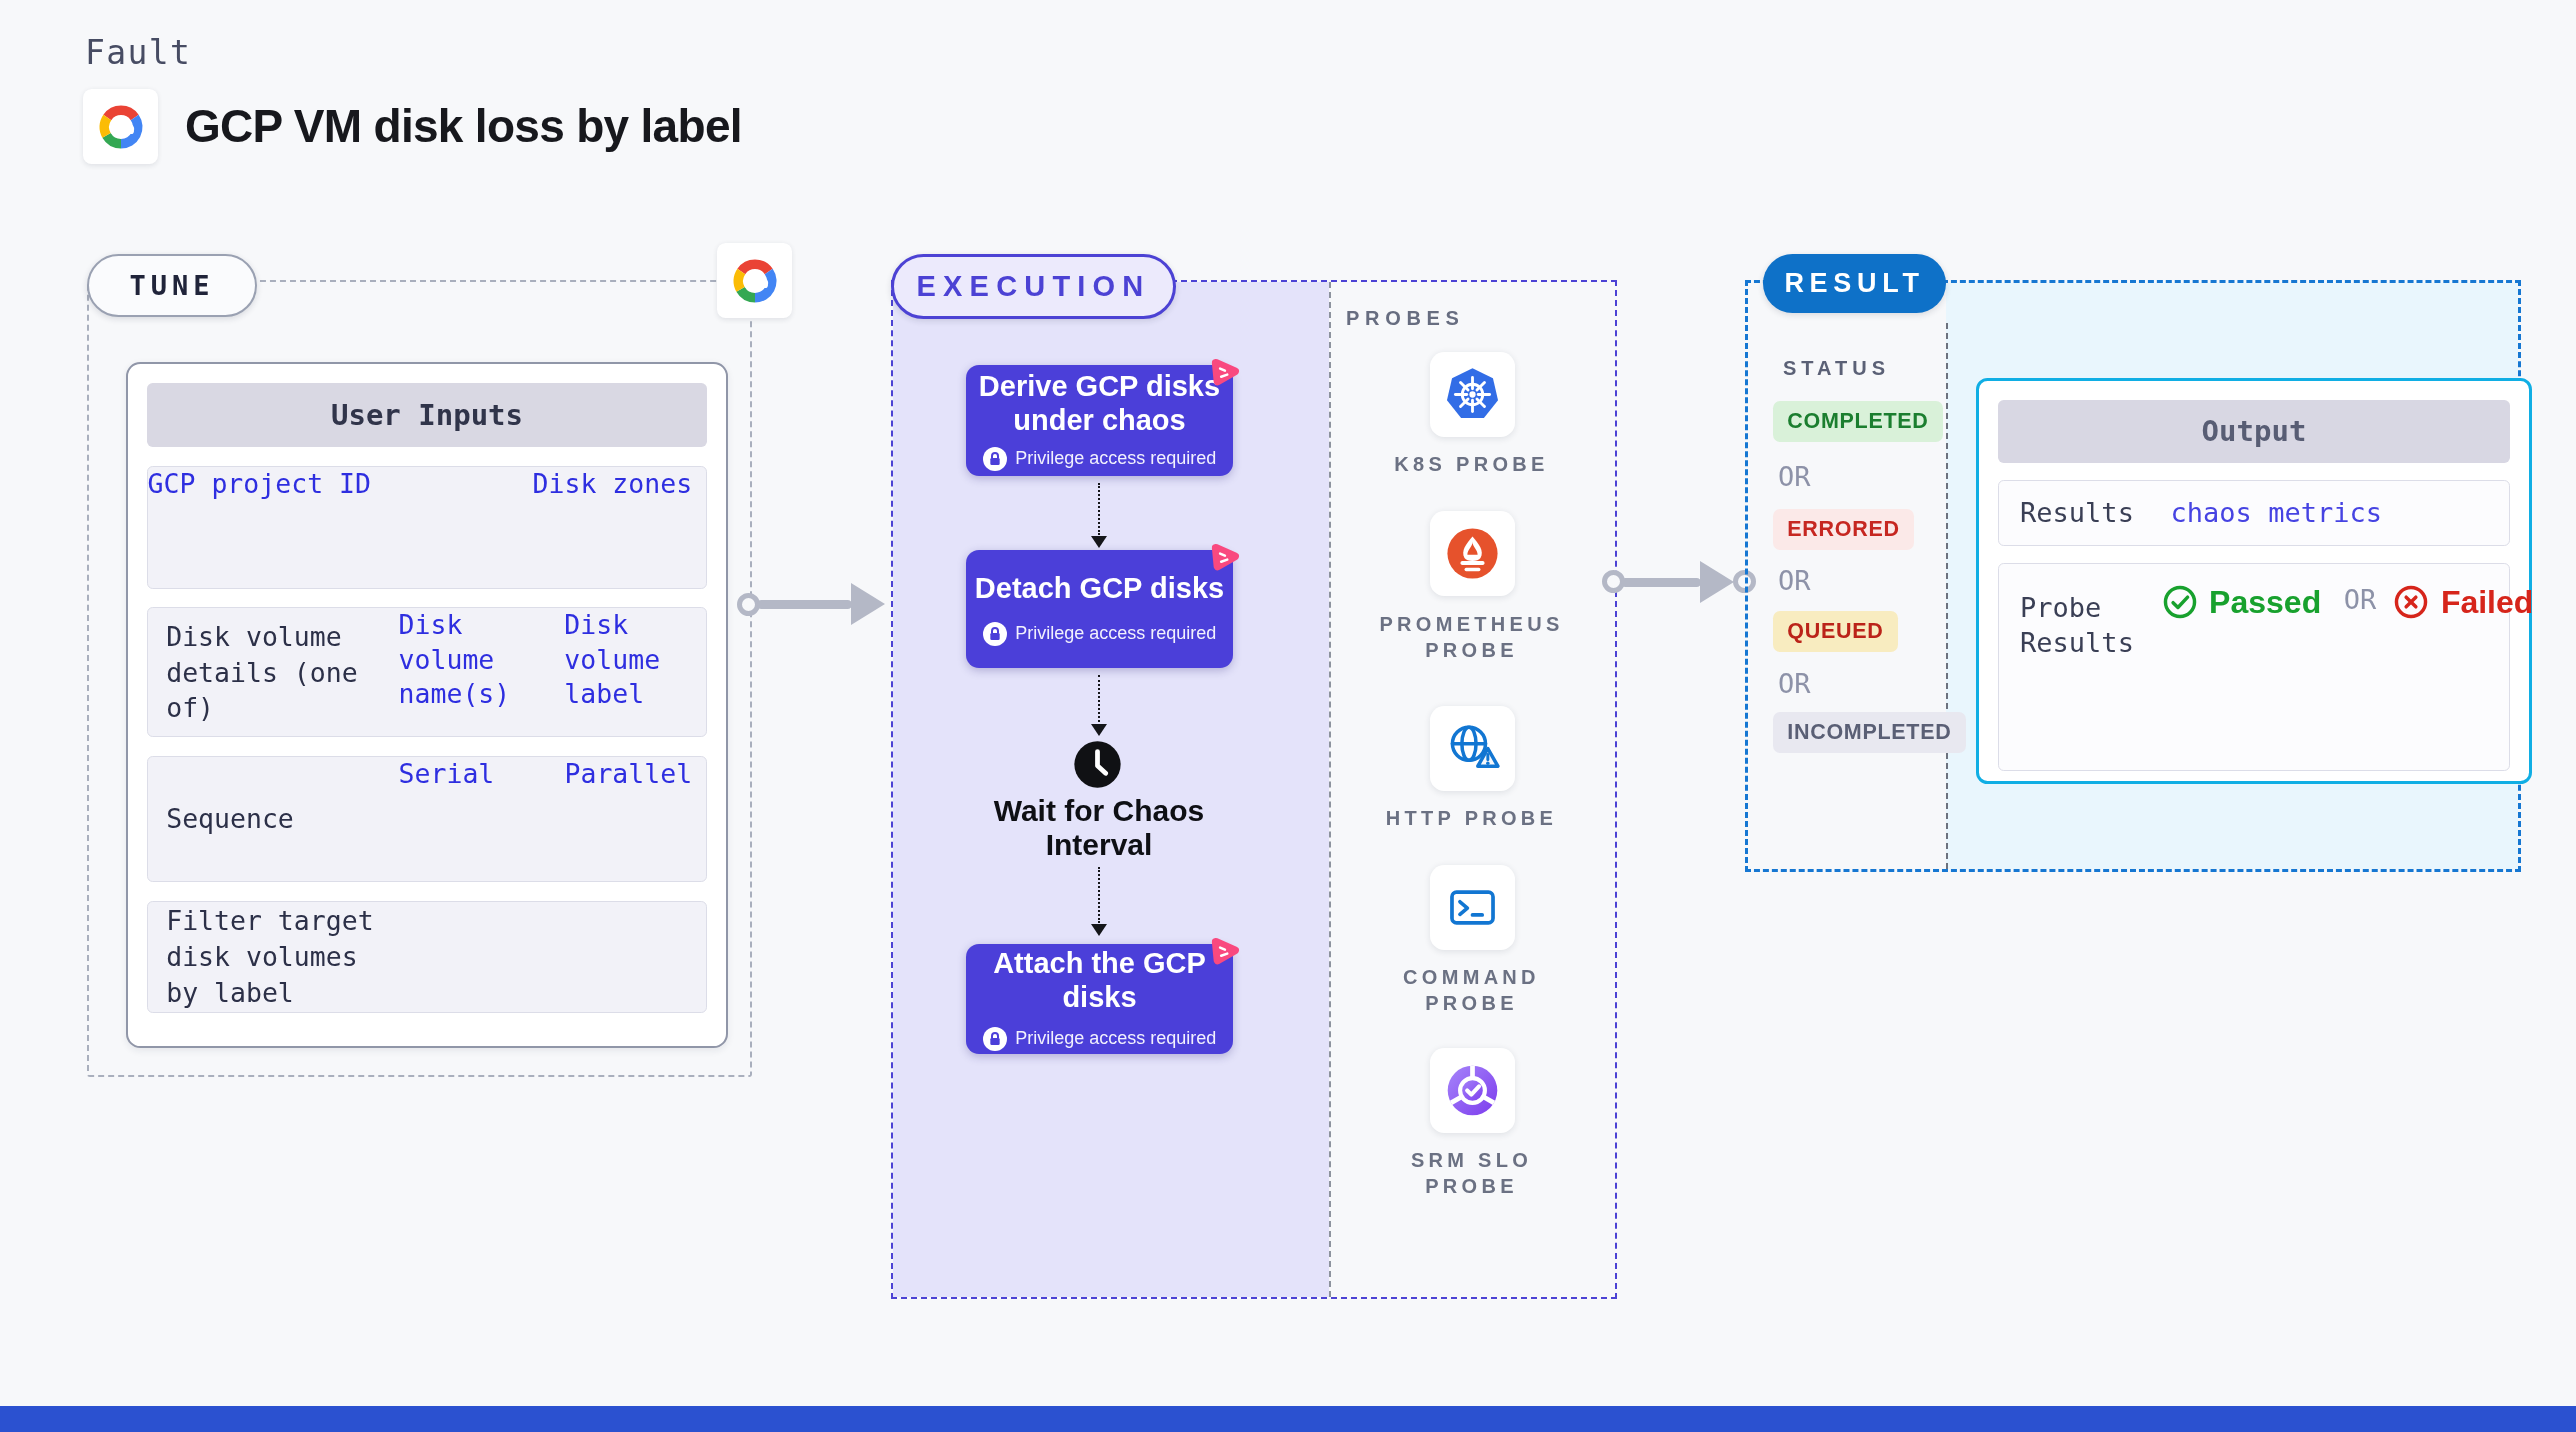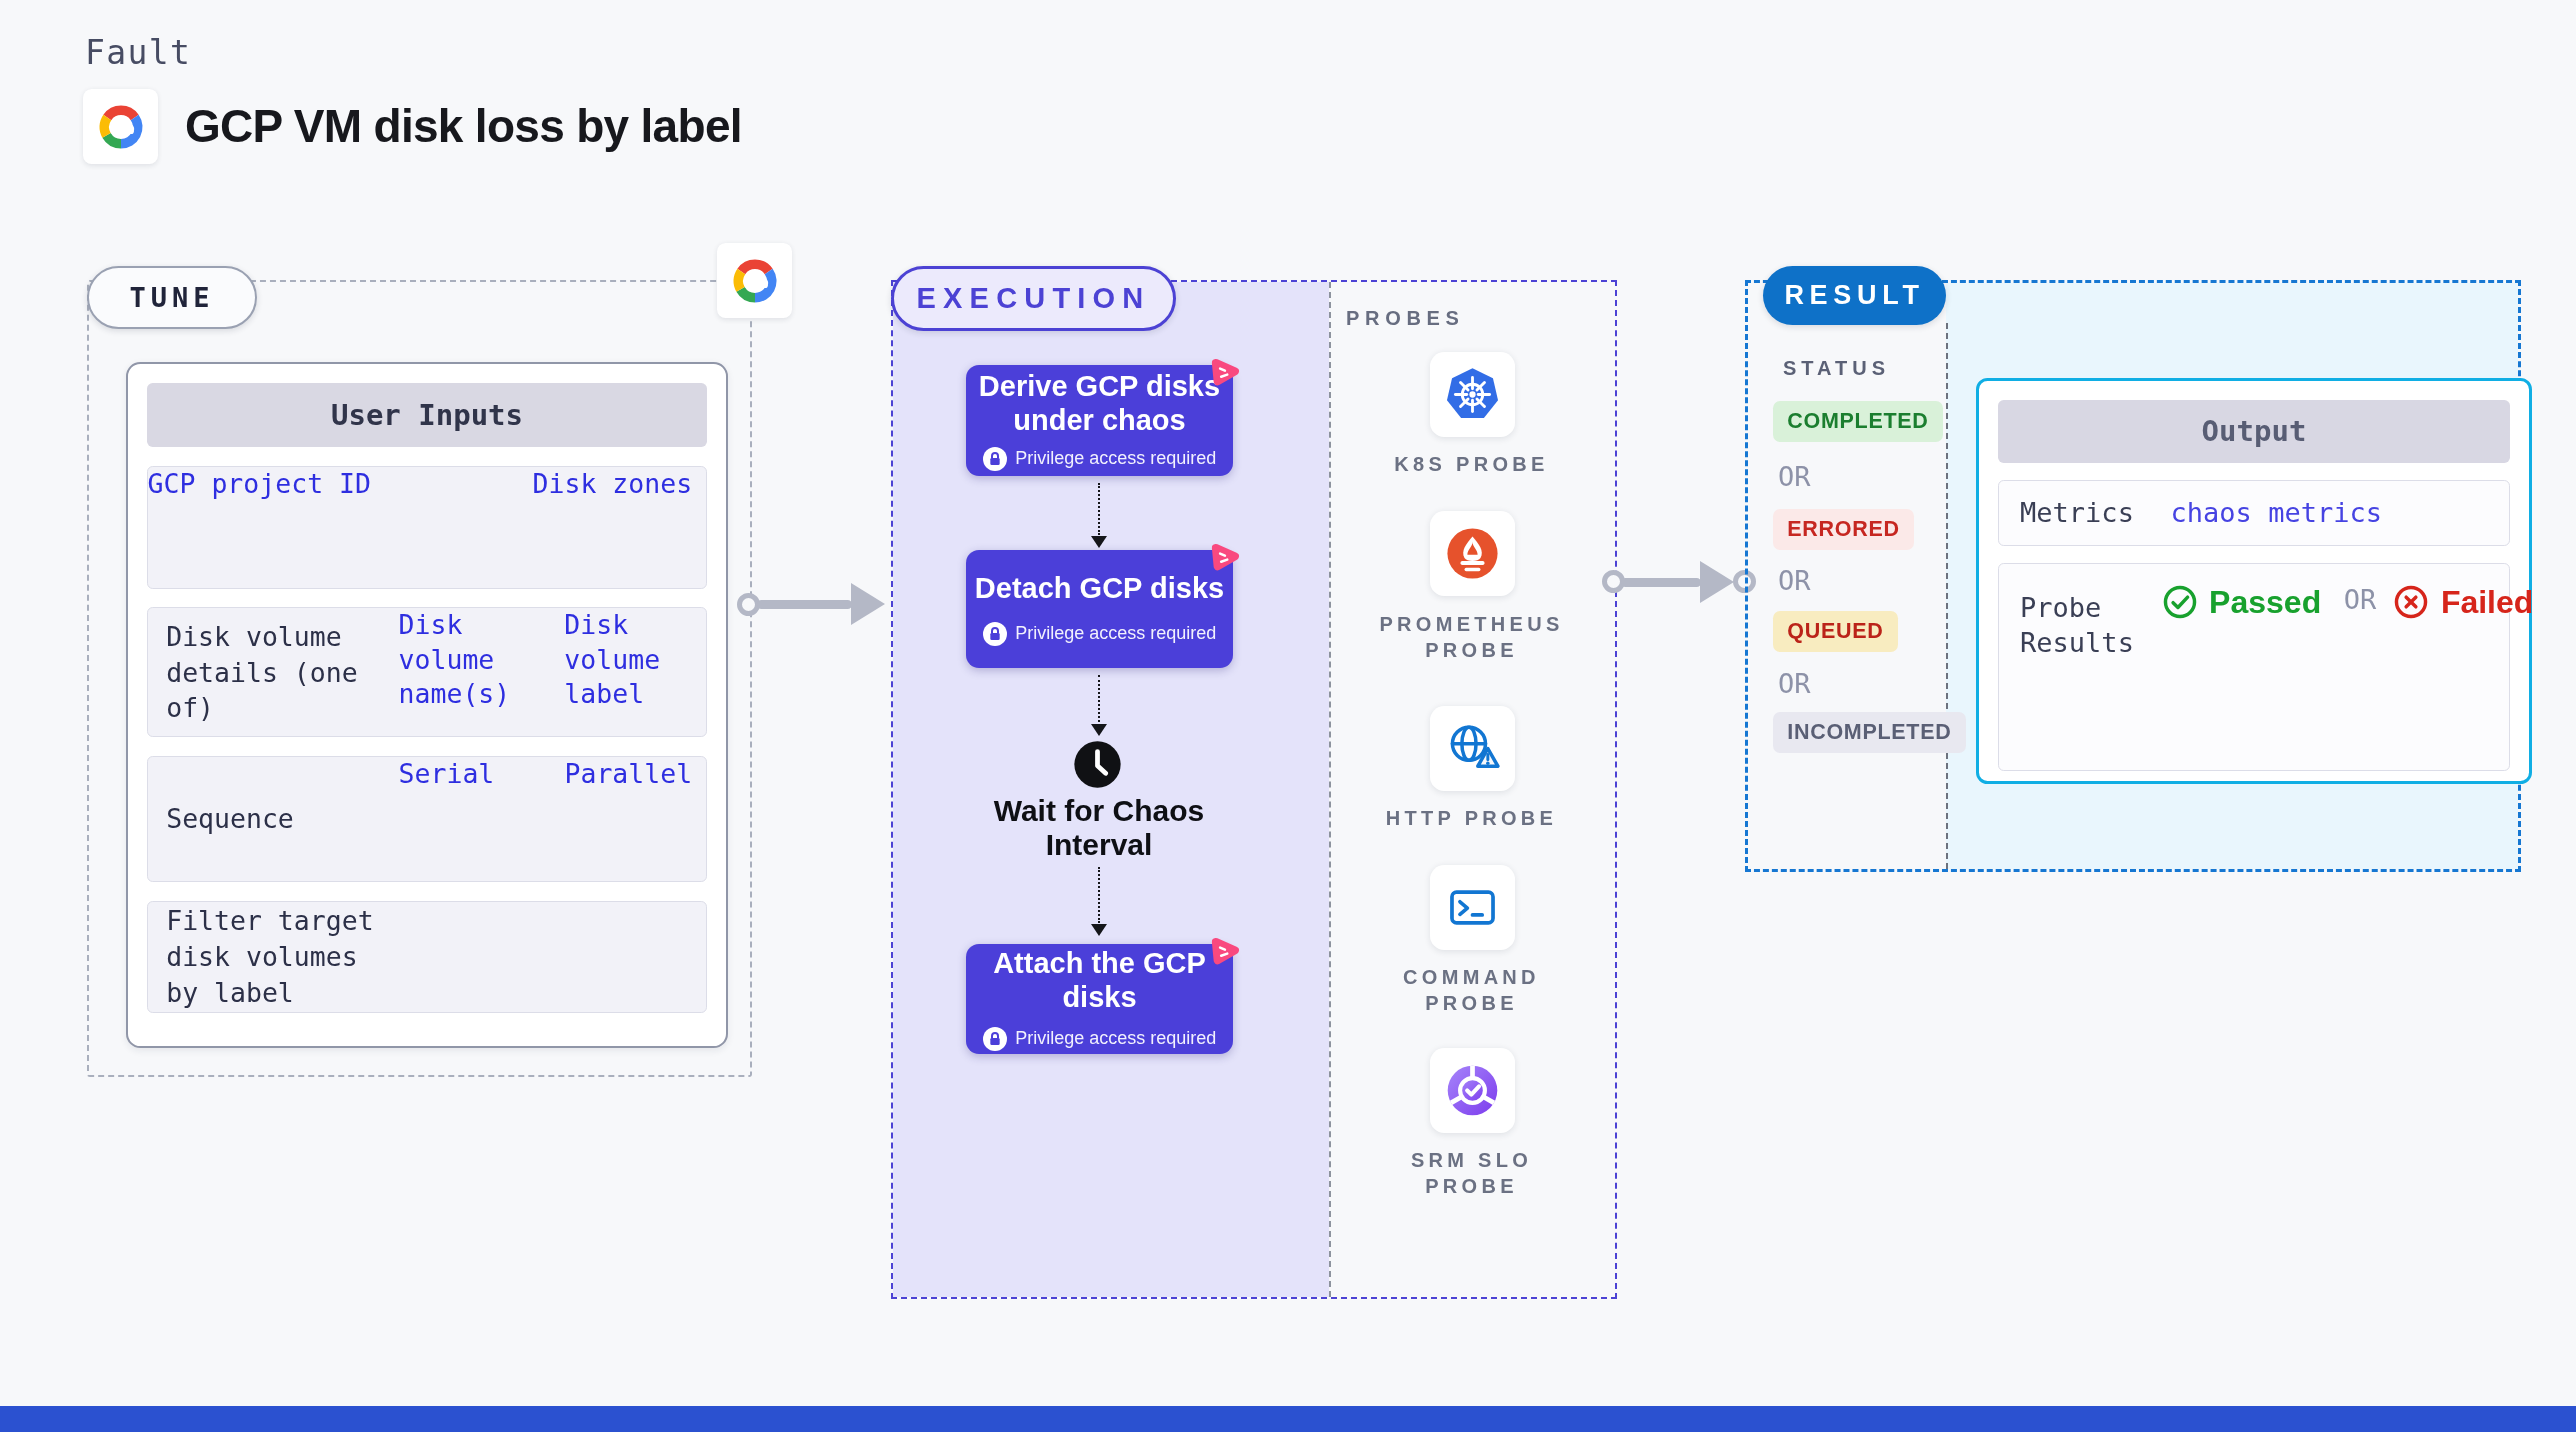--- a/index.html
+++ b/index.html
@@ -6,21 +6,21 @@
   body{width:2576px;height:1432px;background:#f7f8fa;font-family:"Liberation Sans",sans-serif;position:relative;overflow:hidden;}
   .abs{position:absolute;}
   .mono{font-family:"DejaVu Sans Mono",monospace;}
 
   
   .fault-label{left:85px;top:33px;font-size:33px;color:#474c63;letter-spacing:1.4px;}
   .logo-tile{width:75px;height:75px;background:#fff;border-radius:8.6px;box-shadow:0 1.4px 5.7px rgba(30,35,60,.10);display:flex;align-items:center;justify-content:center;}
   .page-title{left:185px;top:99px;font-size:46px;font-weight:bold;color:#17181d;letter-spacing:-0.7px;}
 
   
-  .pill{border-radius:34px;display:flex;align-items:center;justify-content:center;box-shadow:0 2.1px 6.4px rgba(30,35,60,.14);margin-top:12px;}
+  .pill{border-radius:34px;display:flex;align-items:center;justify-content:center;box-shadow:0 2.1px 6.4px rgba(30,35,60,.14);}
   .tune-pill{left:87px;top:254px;width:166px;height:59px;background:#fafbfd;border:2.9px solid #9aa1b2;font-size:27px;font-weight:bold;letter-spacing:5px;color:#20243a;}
   .exec-pill{left:891px;top:254px;width:279px;height:59px;background:#eceafc;border:3.6px solid #4c42d4;font-size:29px;font-weight:bold;letter-spacing:7.2px;color:#4c42d4;}
   .result-pill{left:1763px;top:254px;width:183px;height:59px;background:#0e71c8;border:none;font-size:27px;font-weight:bold;letter-spacing:5.7px;color:#fff;}
 
   
   .tune-rect{left:87px;top:280px;width:661px;height:793px;border:2.9px dashed #a9afbd;border-radius:2.9px;}
   .exec-outer{left:891px;top:280px;width:722px;height:1015px;border:2.9px dashed #4c42d4;}
   .exec-fill{left:0;top:0;width:436px;height:100%;background:#e4e3fa;}
   .exec-divider{left:436px;top:0;height:100%;width:0;border-left:2.9px dashed #8d939e;}
   .result-rect{left:1745px;top:280px;width:770px;height:586px;border:3.6px dashed #1677d2;}
@@ -351,21 +351,21 @@
 <div class="abs badge errored" style="left:1773px;top:509px;">ERRORED</div>
 <div class="abs or-sep mono" style="left:1778px;top:565px;">OR</div>
 <div class="abs badge queued" style="left:1773px;top:611px;">QUEUED</div>
 <div class="abs or-sep mono" style="left:1778px;top:668px;">OR</div>
 <div class="abs badge incompleted" style="left:1773px;top:712px;">INCOMPLETED</div>
 
 <div class="abs output-card">
   <div class="out-header mono">Output</div>
 
   <div class="out-row metrics-row">
-    <div class="out-label mono">Metrics</div>
+    <div class="out-label mono">Results</div>
     <div class="metrics-value mono">chaos metrics</div>
   </div>
 
   <div class="out-row probe-res-row">
     <div class="pr-label out-label mono">Probe Results</div>
     <div class="pr-right">
       <div class="res-line passed">
         <svg width="36" height="36" viewBox="0 0 52 52">
           <circle cx="26" cy="26" r="21" fill="none" stroke="#18a12e" stroke-width="5"></circle>
           <path d="M16 27 l7 7 L37 19" fill="none" stroke="#18a12e" stroke-width="5" stroke-linecap="round" stroke-linejoin="round"></path>

